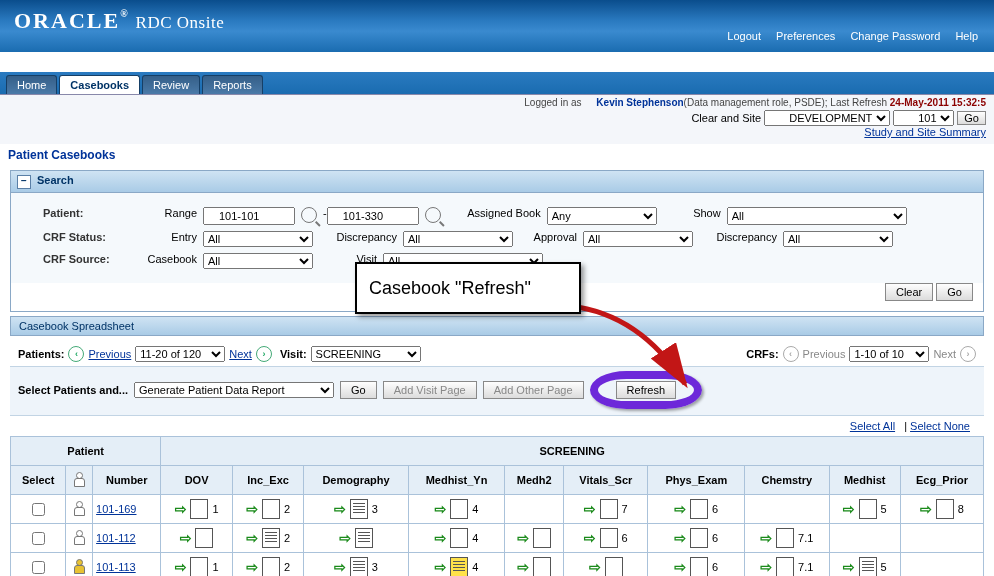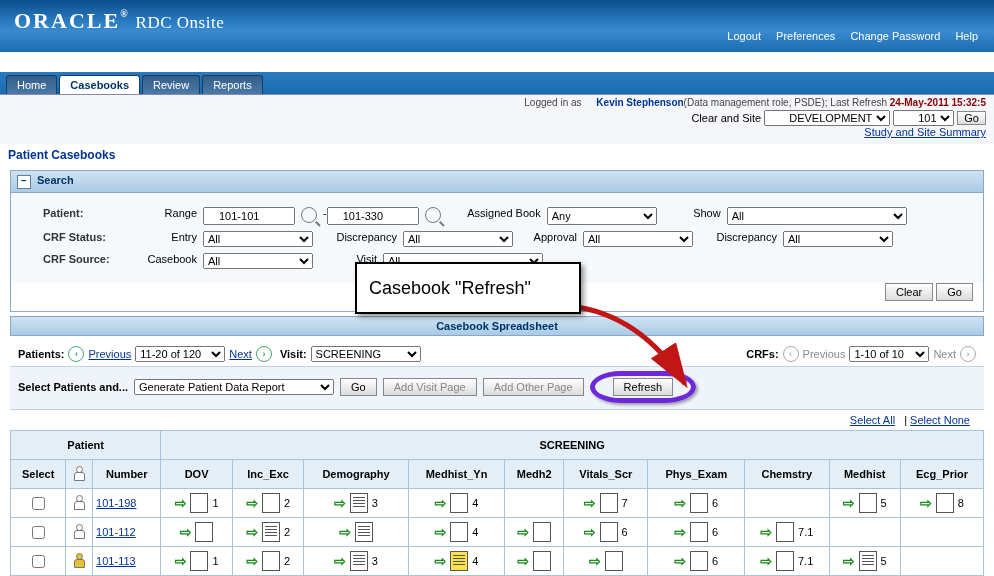--- a/index.html
+++ b/index.html
@@ -27,28 +27,28 @@
   .row { margin:6px 8px; display:flex; flex-wrap:wrap;}
   .lbl { display:inline-block; min-width:90px; color:#333; font-weight:bold;}
   .sub { display:inline-block; min-width:60px; text-align:right; margin-right:6px; margin-left:4px;}
   input.txt { font-size:11px; padding:1px 14px; width:60px;}
   select.dd { font-size:11px; min-width:110px;}
   .mag { display:inline-block; width:14px; height:14px; margin:0 6px; border:1px solid #777; border-radius:50%; position:relative;}
   .mag::after { content:""; position:absolute; width:6px; height:1.5px; background:#777; right:-5px; bottom:-2px; transform:rotate(45deg);}
   .btn { font-size:11px; padding:2px 10px; background:linear-gradient(#fefefe,#dcdcdc); border:1px solid #888; cursor:pointer;}
   .btns-right { text-align:right; padding:0 10px 10px;}
   .panel2 { margin:0 10px;}
-  .panel2-hd { background: linear-gradient(#cfe3f3,#a9cbe6); border:1px solid #8aa8c6; padding:3px 8px; font-weight:bold; color:#003366;text-align:center;}
+  .panel2-hd { background: linear-gradient(#cfe3f3,#a9cbe6); border:1px solid #8aa8c6; padding:3px 8px; font-weight:normal; color:#003366;}
   .toolbar { padding:10px 8px 4px; display:flex; align-items:center; gap:8px; flex-wrap:wrap;}
   .toolbar .grp { display:flex; align-items:center; gap:4px;}
   .navlink { color:#003399; text-decoration:underline; cursor:pointer; font-size:11px;}
   .navicon { display:inline-flex; align-items:center; justify-content:center; width:14px; height:14px; border:1px solid #4a7; border-radius:50%; color:#2a6; font-size:9px; font-weight:bold;}
   .actionbar { padding:4px 8px 6px; display:flex; align-items:center; gap:6px; border-top:1px solid #c2d4e4; border-bottom:1px solid #c2d4e4; background:#eef4fa;}
   .actionbar .btn.disabled { color:#888;}
-  .refresh-ring { border:5px solid #6d28d9; border-radius:50px/26px; padding:2px 18px; display:inline-block; box-shadow:2px 2px 3px rgba(0,0,0,0.35);}
+  .refresh-ring { border:8px solid #6d28d9; border-radius:50px/26px; padding:2px 18px; display:inline-block; box-shadow:2px 2px 3px rgba(0,0,0,0.35);}
   .select-links { padding:4px 8px;text-align:right;}
   .select-links a { color:#003399; text-decoration:underline; margin-right:6px;}
   table.grid { border-collapse:collapse; width:100%; font-size:11px;}
   table.grid th, table.grid td { border:1px solid #aac2da; padding:2px 3px; text-align:center; height:24px; background:#fff;}
   table.grid thead th { background:#e4eef7; font-weight:bold;}
   .pnum { color:#003399; text-decoration:underline; cursor:pointer; font-weight:normal;}
   .crf-cell { display:flex; align-items:center; justify-content:center; gap:4px;}
   .arrow { color:#1a8a1a; font-size:14px; font-weight:bold;}
   .pageico { width:16px; height:18px; border:1px solid #555; background:#fff; display:inline-block; position:relative;}
   .pageico.lines::before { content:""; position:absolute; left:2px; right:2px; top:3px; height:1px; background:#555; box-shadow:0 3px 0 #555,0 6px 0 #555,0 9px 0 #555;}
@@ -200,21 +200,21 @@
             <th>Phys_Exam</th>
             <th>Chemstry</th>
             <th>Medhist</th>
             <th>Ecg_Prior</th>
           </tr>
     </thead>
     <tbody id="gridbody">
           <tr>
             <td><input type="checkbox" style=""></td>
             <td><span class="humanico"></span></td>
-            <td style="text-align: left;"><span class="pnum">101-198</span></td>
+            <td style="text-align: left;"><span class="pnum">101-169</span></td>
             <td>
               <div class="crf-cell">
                 <span class="arrow">⇨</span>
                 <span class="pageico"></span>
                 <span>1</span>
               </div>
             </td>
             <td>
               <div class="crf-cell">
                 <span class="arrow">⇨</span>

